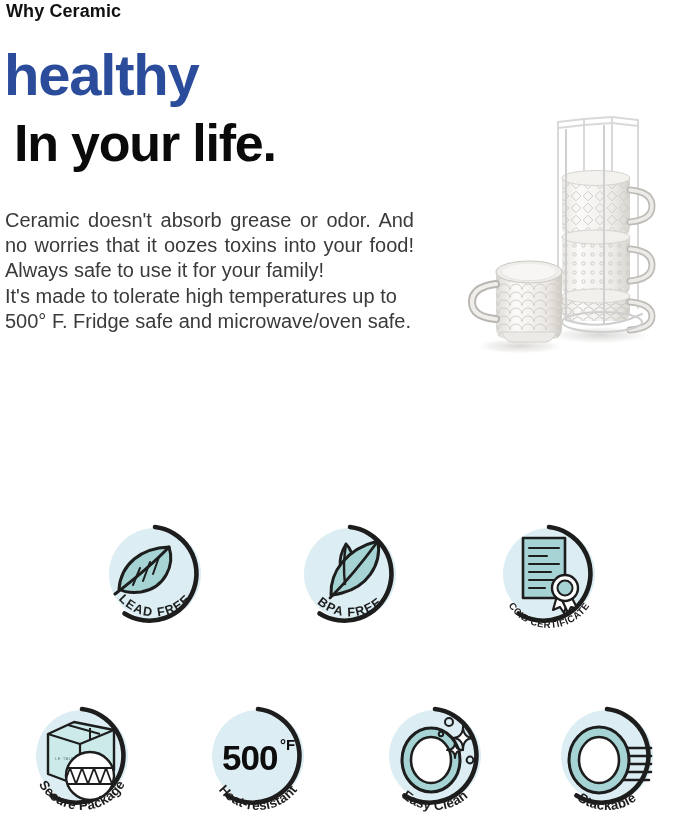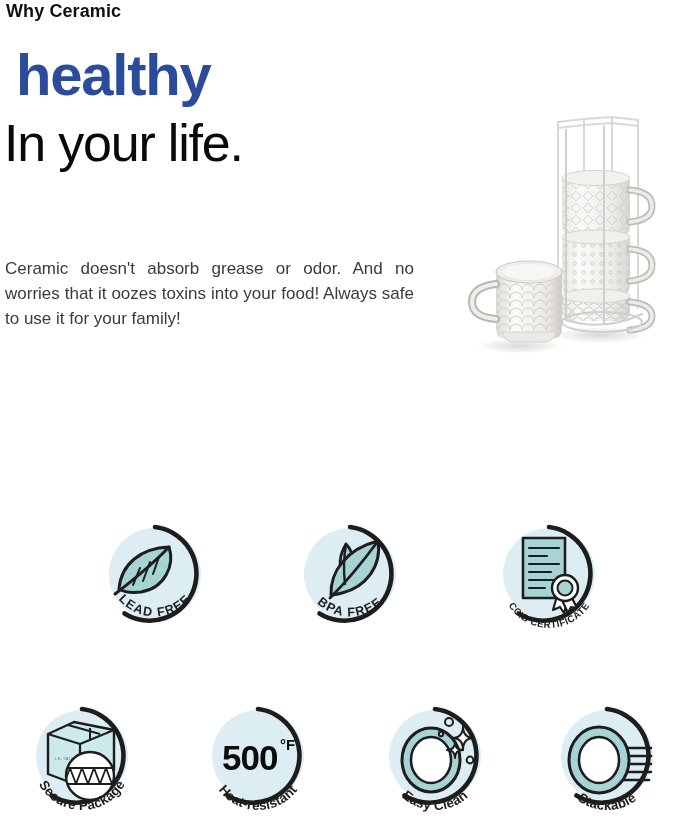--- a/index.html
+++ b/index.html
@@ -25,51 +25,50 @@
     font-weight: bold;
     letter-spacing: .1px;
     color: #111111;
     line-height: 20px;
     white-space: nowrap;
   }
 
   
   .headline-1 {
     position: absolute;
-    left: 16px;
+    left: 4px;
     top: 44px;
     font-size: 58px;
     font-weight: bold;
     line-height: 62px;
     letter-spacing: -1.2px;
     color: #2a4c9b;
     white-space: nowrap;
   }
   .headline-2 {
     position: absolute;
-    left: 4px;
+    left: 14px;
     top: 114px;
     font-size: 52px;
-    font-weight: normal;
+    font-weight: bold;
     line-height: 58px;
     letter-spacing: -1.2px;
     color: #0a0a0a;
     white-space: nowrap;
   }
 
   
   .bodycopy {
     position: absolute;
     left: 5px;
     top: 208px;
     width: 409px;
-    font-size: 17px;
+    font-size: 20px;
     line-height: 25.2px;
     color: #3a3a3a;
-    margin-top: 48px;
   }
   .bodycopy p { margin: 0; }
   .bodycopy p.justify { text-align: justify; }
 
   
   .product-photo {
     position: absolute;
     left: 462px;
     top: 106px;
     width: 210px;
@@ -90,20 +89,21 @@
 </head>
 <body>
 
 <div class="kicker">Why Ceramic</div>
 
 <div class="headline-1">healthy</div>
 <div class="headline-2">In your life.</div>
 
 <div class="bodycopy">
   <p class="justify">Ceramic doesn't absorb grease or odor. And no worries that it oozes toxins into your food! Always safe to use it for your family!</p>
+  <p>It's made to tolerate high temperatures up to 500° F. Fridge safe and microwave/oven safe.</p>
 </div>
 
 <div class="product-photo">
   <svg viewBox="0 0 210 252" xmlns="http://www.w3.org/2000/svg">
     <defs>
       <linearGradient id="mugBody" x1="0" y1="0" x2="1" y2="0">
         <stop offset="0" stop-color="#e9e7e3"></stop>
         <stop offset="0.25" stop-color="#fbfaf8"></stop>
         <stop offset="0.72" stop-color="#efedea"></stop>
         <stop offset="1" stop-color="#d8d5d0"></stop>

